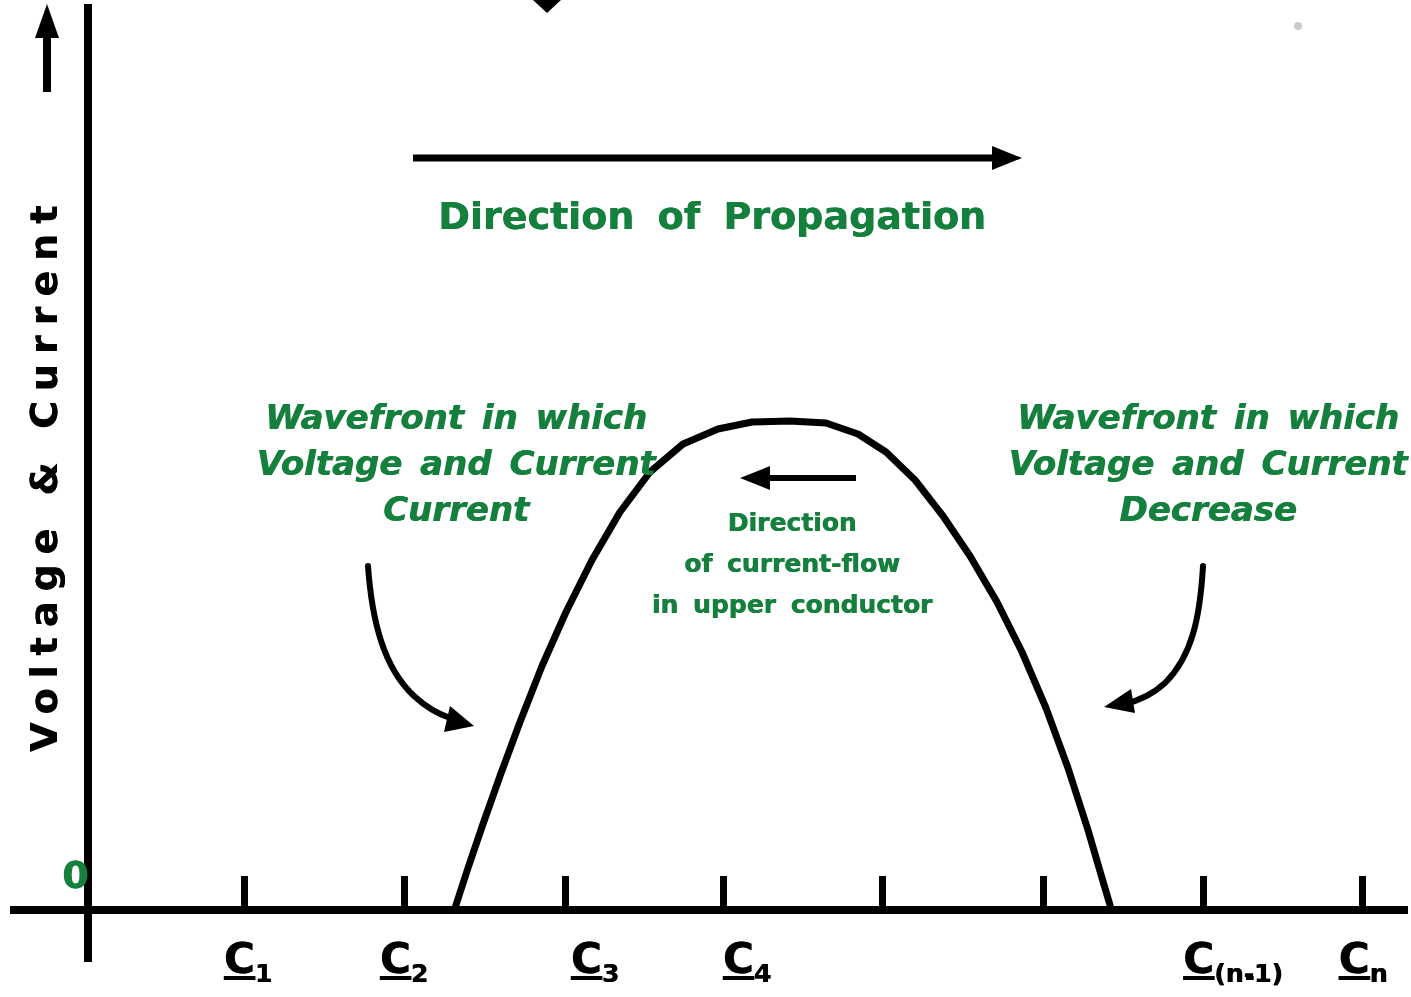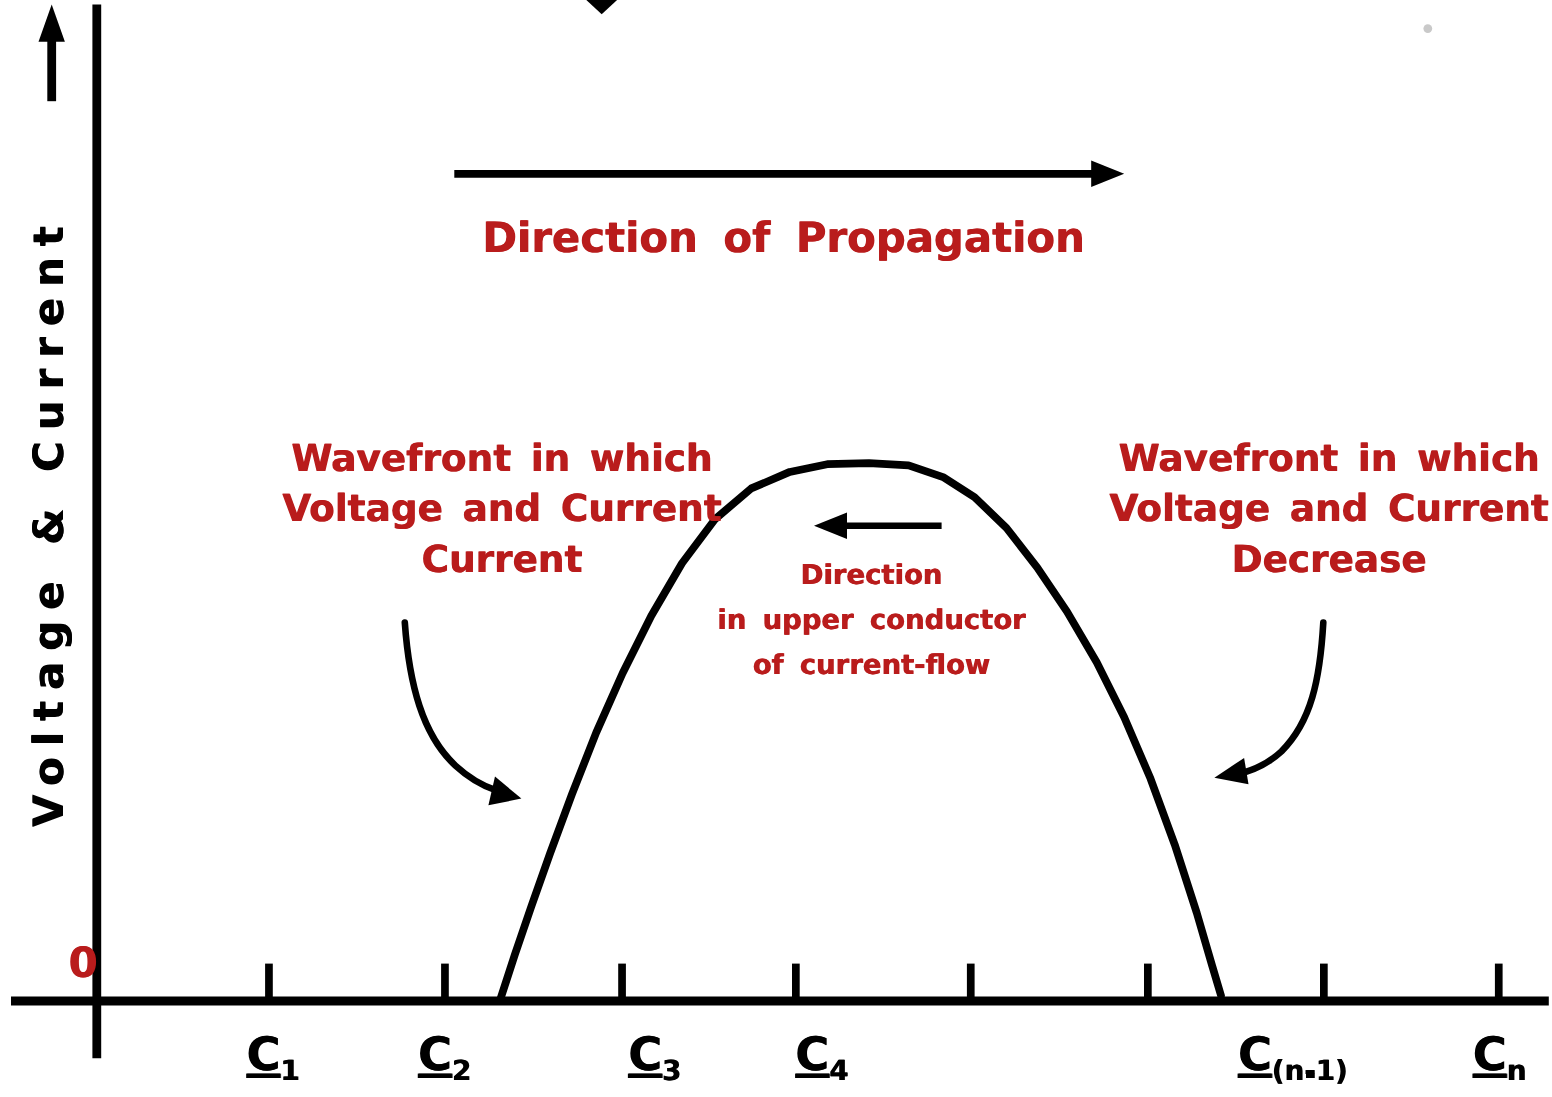--- a/index.html
+++ b/index.html
@@ -3,26 +3,26 @@
 <meta charset="utf-8">
 <style>
   html,body{margin:0;padding:0;background:#ffffff;}
   .canvas{
     position:relative;width:1411px;height:997px;background:#ffffff;
     overflow:hidden;color:#000;
     font-family:"DejaVu Sans",sans-serif;
   }
   .canvas svg{position:absolute;left:0;top:0;}
   .txt{
-    position:absolute;font-weight:bold;color:#b91c1c;white-space:nowrap;
+    position:absolute;font-weight:bold;color:#15803d;white-space:nowrap;
     text-shadow:0.7px 0 0 currentColor;line-height:1.2;
   }
   .center{transform:translateX(-50%);text-align:center;}
   .prop-label{left:712px;top:194px;font-size:38px;word-spacing:10px;}
-  .block{font-size:34px;word-spacing:6px;}
+  .block{font-size:34px;word-spacing:6px;font-style:italic;}
   .wf-left{left:456px;top:394px;line-height:46px;}
   .wf-right{left:1208px;top:394px;line-height:46px;}
   .cflow{left:792px;top:502px;font-size:25px;line-height:41px;word-spacing:6px;}
   .ylabel{
     position:absolute;left:44px;top:474px;font-weight:bold;font-size:38px;
     letter-spacing:10px;white-space:nowrap;color:#000;
     transform:translate(-50%,-50%) rotate(-90deg);
     text-shadow:0.7px 0 0 currentColor;
   }
   .zero{left:62px;top:853px;font-size:38px;}
@@ -79,34 +79,34 @@
   </div>
 
   <div class="txt center block wf-right">
     <div>Wavefront in which</div>
     <div>Voltage and Current</div>
     <div>Decrease</div>
   </div>
 
   <div class="txt center cflow">
     <div>Direction</div>
+    <div>of current-flow</div>
     <div>in upper conductor</div>
-    <div>of current-flow</div>
   </div>
 
   <div id="dynamic-layer">
       <div class="tick" style="left: 241px;"></div>
       <div class="tick" style="left: 401px;"></div>
       <div class="tick" style="left: 562px;"></div>
       <div class="tick" style="left: 720px;"></div>
       <div class="tick" style="left: 879px;"></div>
       <div class="tick" style="left: 1040px;"></div>
       <div class="tick" style="left: 1200px;"></div>
       <div class="tick" style="left: 1359px;"></div>
       <div class="ticklabel" style="left: 248px;"><span>C</span><span class="sub">1</span></div>
       <div class="ticklabel" style="left: 404px;"><span>C</span><span class="sub">2</span></div>
       <div class="ticklabel" style="left: 595px;"><span>C</span><span class="sub">3</span></div>
       <div class="ticklabel" style="left: 727px; margin-left: 20px;"><span>C</span><span class="sub">4</span></div>
-      <div class="ticklabel" style="left: 1175px; text-align: right;"><span>C</span><span class="sub">(n-1)</span></div>
+      <div class="ticklabel" style="left: 1233px; text-align: right;"><span>C</span><span class="sub">(n-1)</span></div>
       <div class="ticklabel" style="left: 1363px;"><span>C</span><span class="sub">n</span></div>
     </div>
 
 </div>
 
 </body></html>

